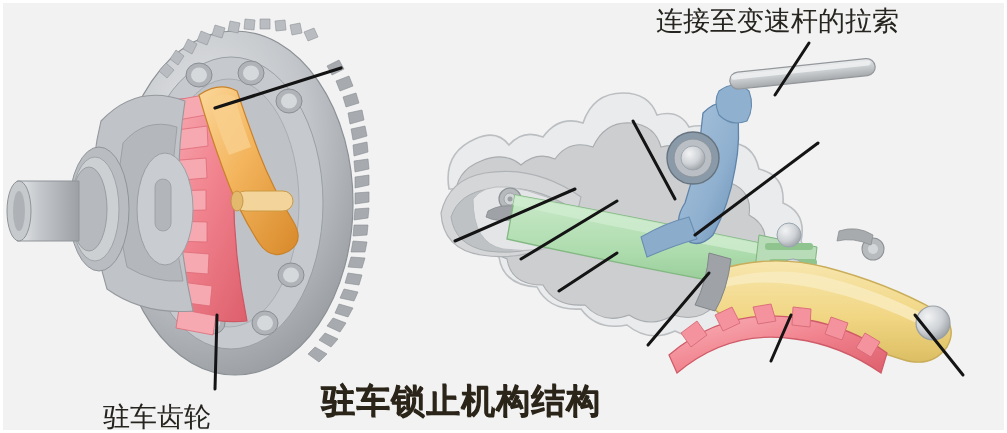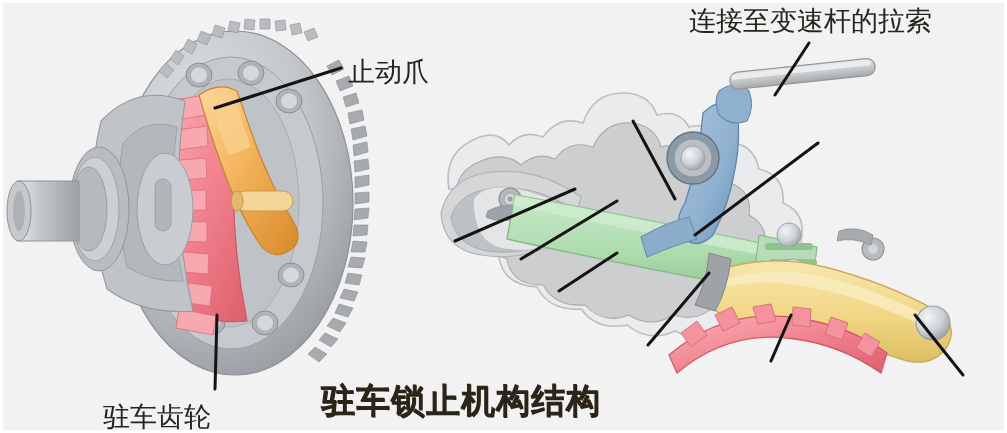--- a/index.html
+++ b/index.html
@@ -8,21 +8,21 @@
          border:3px solid #ffffff;box-sizing:border-box;overflow:hidden;}
   #art{position:absolute;left:0;top:0;width:1007px;height:433px;}
   .lbl{position:absolute;color:#26241f;white-space:nowrap;line-height:1;
        font-family:"DejaVu Sans","Liberation Sans",sans-serif;}
   .lbl.reg{font-size:27px;font-weight:400;}
   #title{position:absolute;left:318px;top:375px;font-size:34px;font-weight:700;
          color:#2b2419;letter-spacing:1px;white-space:nowrap;
          font-family:Liberation Mono, monospace;
          text-shadow:0.5px 0.5px 0 #2b2419;}
   #lbl-pawl{left:345px;top:55px;}
-  #lbl-cable{left:686px;top:4px;}
+  #lbl-cable{left:653px;top:4px;}
   #lbl-gear{left:100px;top:380px;margin-top:20px;}
 </style>
 </head>
 <body>
 
 <div id="stage">
 
   <svg id="art" viewBox="0 0 1007 433" xmlns="http://www.w3.org/2000/svg">
     <defs>
       <linearGradient id="gSteel" x1="0" y1="0" x2="0" y2="1">
@@ -309,18 +309,17 @@
       <line x1="815" y1="140" x2="692" y2="232" stroke-width="3"></line>
       <line x1="518" y1="256" x2="614" y2="198" stroke-width="3"></line>
       <line x1="452" y1="238" x2="572" y2="186" stroke-width="3"></line>
       <line x1="556" y1="288" x2="614" y2="250" stroke-width="3"></line>
       <line x1="645" y1="342" x2="706" y2="270" stroke-width="3"></line>
       <line x1="768" y1="358" x2="788" y2="312" stroke-width="3"></line>
       <line x1="960" y1="372" x2="912" y2="312" stroke-width="3"></line>
     </g>
   </svg>
 
-  <div class="lbl reg" id="lbl-pawl">止动爪</div>
   <div class="lbl reg" id="lbl-cable">连接至变速杆的拉索</div>
   <div class="lbl reg" id="lbl-gear">驻车齿轮</div>
 
   <div id="title">驻车锁止机构结构</div>
 </div>
 
 </body></html>

